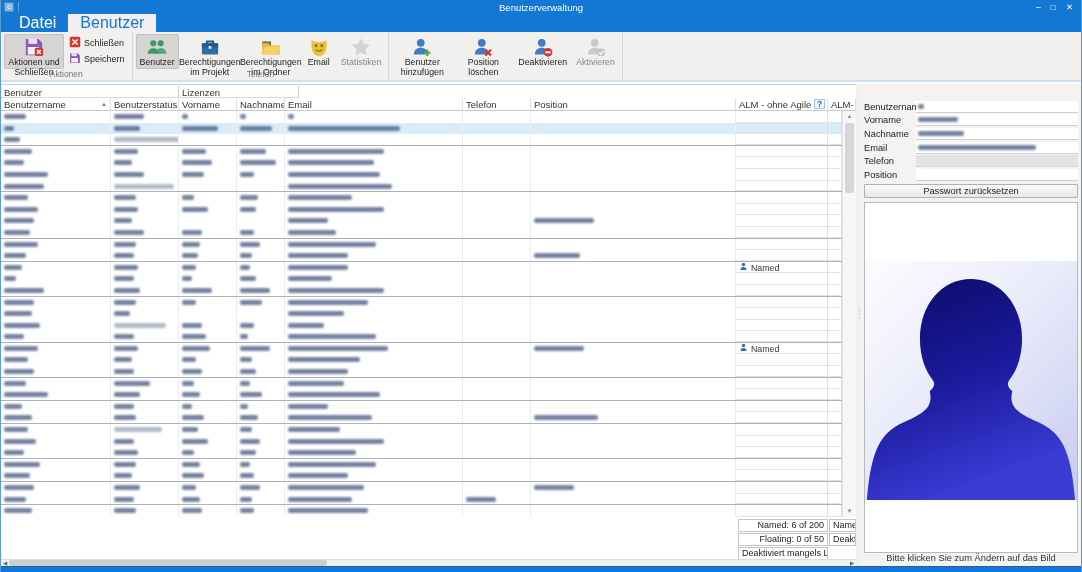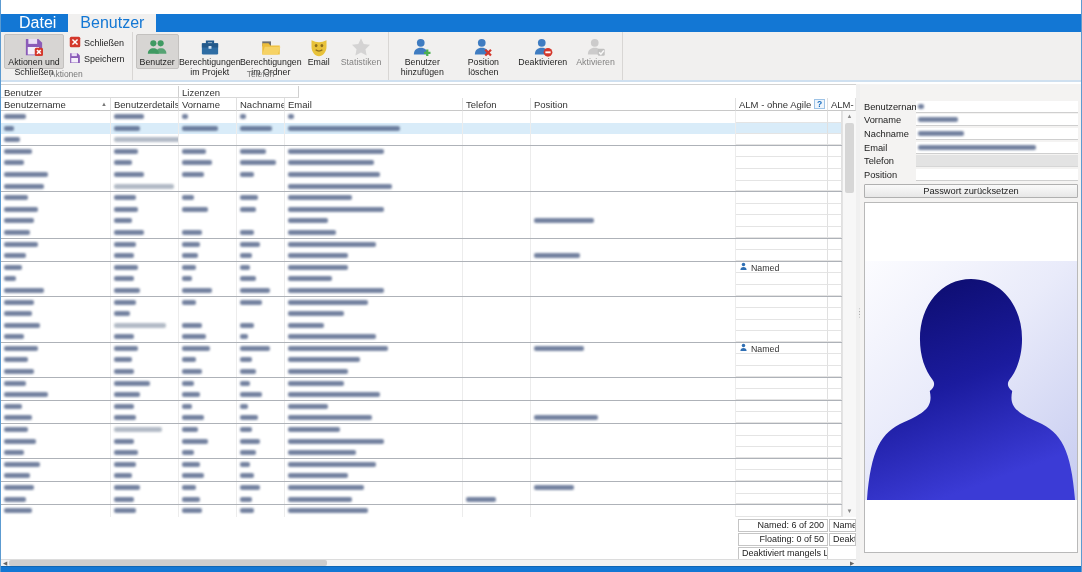--- a/index.html
+++ b/index.html
@@ -93,20 +93,30 @@
     font-size:9.3px;color:#333}
   
   #bottomborder{position:absolute;left:0;right:0;bottom:0;height:6px;background:var(--accent);
     border-top:1px solid #0f66b4}
 </style>
 </head>
 <body>
 
 <div id="window">
 
+  <div id="titlebar">
+    <div class="appicon">c</div>
+    <div class="tsep"></div>
+    <div class="ttitle">Benutzerverwaltung</div>
+    <div class="wbtns">
+      <span class="wbtn">–</span>
+      <span class="wbtn">□</span>
+      <span class="wbtn">✕</span>
+    </div>
+  </div>
 
   <div id="tabstrip">
       <div class="tab">Datei</div>
       <div class="tab active">Benutzer</div>
     </div>
   <div id="ribbon">
       <div class="rgroup">
         <div class="ritems">
           <div class="bigbtn selected">
             <div class="bicon">
@@ -246,21 +256,21 @@
       </div>
     </div>
 
   <div id="grid">
     <div id="bands">
         <div class="band" style="width: 178px;">Benutzer</div>
         <div class="band" style="width: 120px;">Lizenzen</div>
       </div>
     <div id="cols">
         <div class="colh" style="width: 110px;"><span>Benutzername</span><span class="sortarrow">▲</span></div>
-        <div class="colh" style="width: 68px;"><span>Benutzerdetails</span></div>
+        <div class="colh" style="width: 68px;"><span>Benutzerstatus</span></div>
         <div class="colh" style="width: 58px;"><span>Vorname</span></div>
         <div class="colh" style="width: 48px;"><span>Nachname</span></div>
         <div class="colh" style="width: 178px;"><span>Email</span></div>
         <div class="colh" style="width: 68px;"><span>Telefon</span></div>
         <div class="colh" style="width: 205px;"><span>Position</span></div>
         <div class="colh" style="width: 92px;"><span>ALM - ohne Agile</span><span class="helpbox">?</span></div>
         <div class="colh" style="width: 28px;"><span>ALM- ohne</span></div>
       </div>
     <div id="body">
         <div class="row">
@@ -721,16 +731,17 @@
             <linearGradient id="pg" x1="0" y1="0" x2="0.35" y2="1">
               <stop id="pg0" offset="0" stop-color="#0a0a66"></stop>
                 <stop id="pg1" offset="0.55" stop-color="#1b1b9e"></stop>
                 <stop id="pg2" offset="1" stop-color="#3b3bd6"></stop>
             </linearGradient>
           </defs>
           <path fill="url(#pg)" d="M108 18c30 0 52 26 52 60 0 17-5 31-13 41-3 4-1 8 3 11-3 14 2 21 26 31 24 10 34 28 38 78L2 239c4-50 14-68 38-78 24-10 29-17 26-31 4-3 6-7 3-11-8-10-13-24-13-41 0-34 22-60 52-60z"></path>
         </svg>
       </div>
     </div>
+    <div id="caption">Bitte klicken Sie zum Ändern auf das Bild</div>
   </div>
 
   <div id="bottomborder"></div>
 </div>
 
 </body></html>

